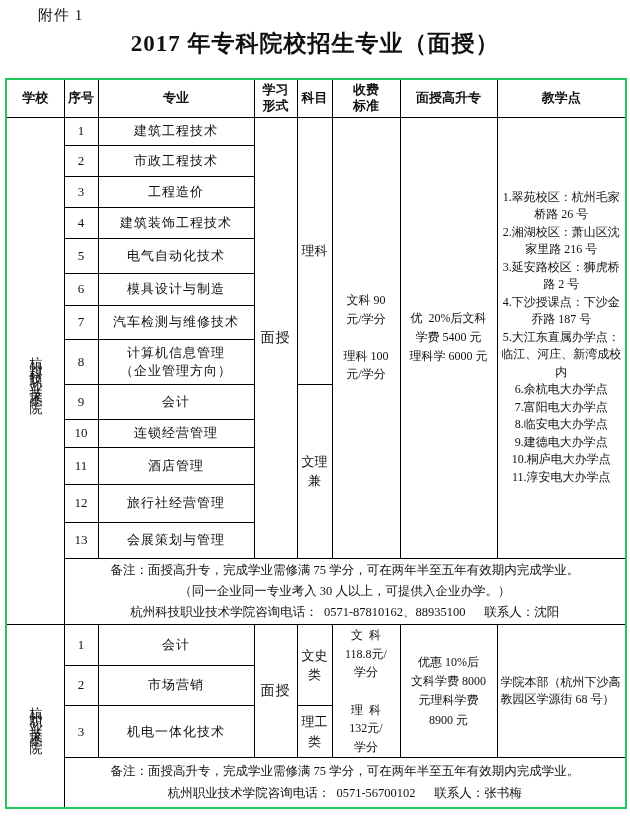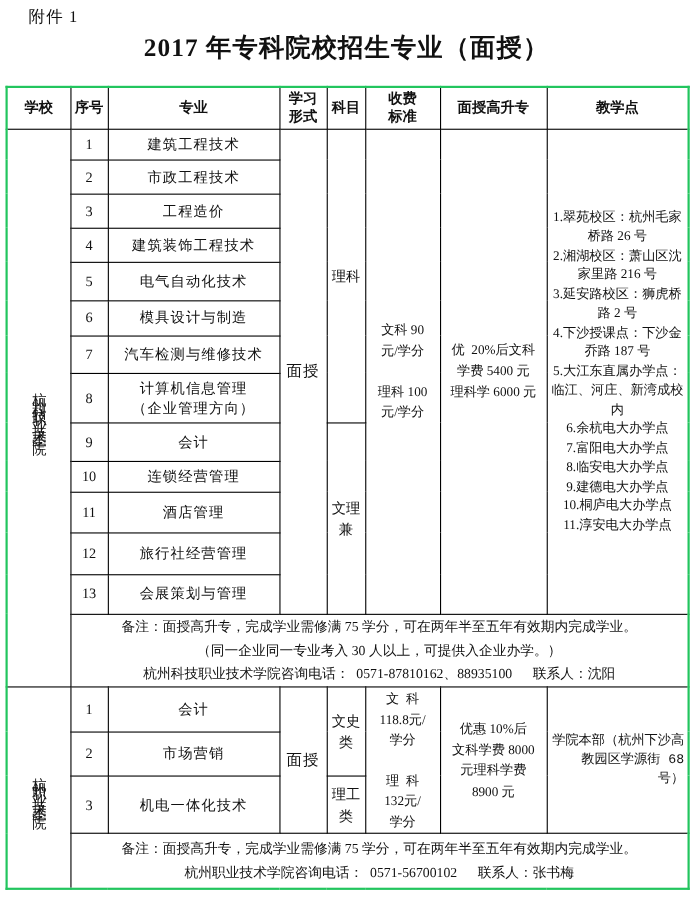--- a/index.html
+++ b/index.html
@@ -2,21 +2,21 @@
 <html><head>
 <meta charset="utf-8">
 <style>
   html,body{margin:0;padding:0;background:#ffffff;}
   body{
     width:630px;height:816px;position:relative;
     font-family:"Liberation Serif","DejaVu Serif",serif;
     color:#111;
   }
   .attachment{
-    position:absolute;left:26px;top:6px;
+    position:absolute;left:38px;top:6px;
     font-size:15px;letter-spacing:1px;
   }
   .doc-title{
     position:absolute;left:0;top:28px;width:100%;
     text-align:center;font-size:23px;font-weight:bold;letter-spacing:1px;
   }
   table.main{
     position:absolute;left:5px;top:78px;
     width:620px;border-collapse:collapse;table-layout:fixed;
     font-size:13px;
@@ -193,21 +193,21 @@
 118.8元/
 学分
 
 理  科
 132元/
 学分</td>
       <td class="policy-cell pre" rowspan="3">优惠 10%后
 文科学费 8000
 元理科学费
 8900 元</td>
-      <td class="sites-cell pre" rowspan="3" style="text-align:right;font-family:Liberation Mono, monospace;">学院本部（杭州下沙高教园区学源街 68 号）</td>
+      <td class="sites-cell pre" rowspan="3" style="text-align:left;">学院本部（杭州下沙高教园区学源街 68 号）</td>
     </tr>
     <tr class="h36">
       <td class="no-cell">2</td>
       <td class="major-cell">市场营销</td>
     </tr>
     <tr class="h47">
       <td class="no-cell">3</td>
       <td class="major-cell">机电一体化技术</td>
       <td class="subject-cell pre">理工
 类</td>

